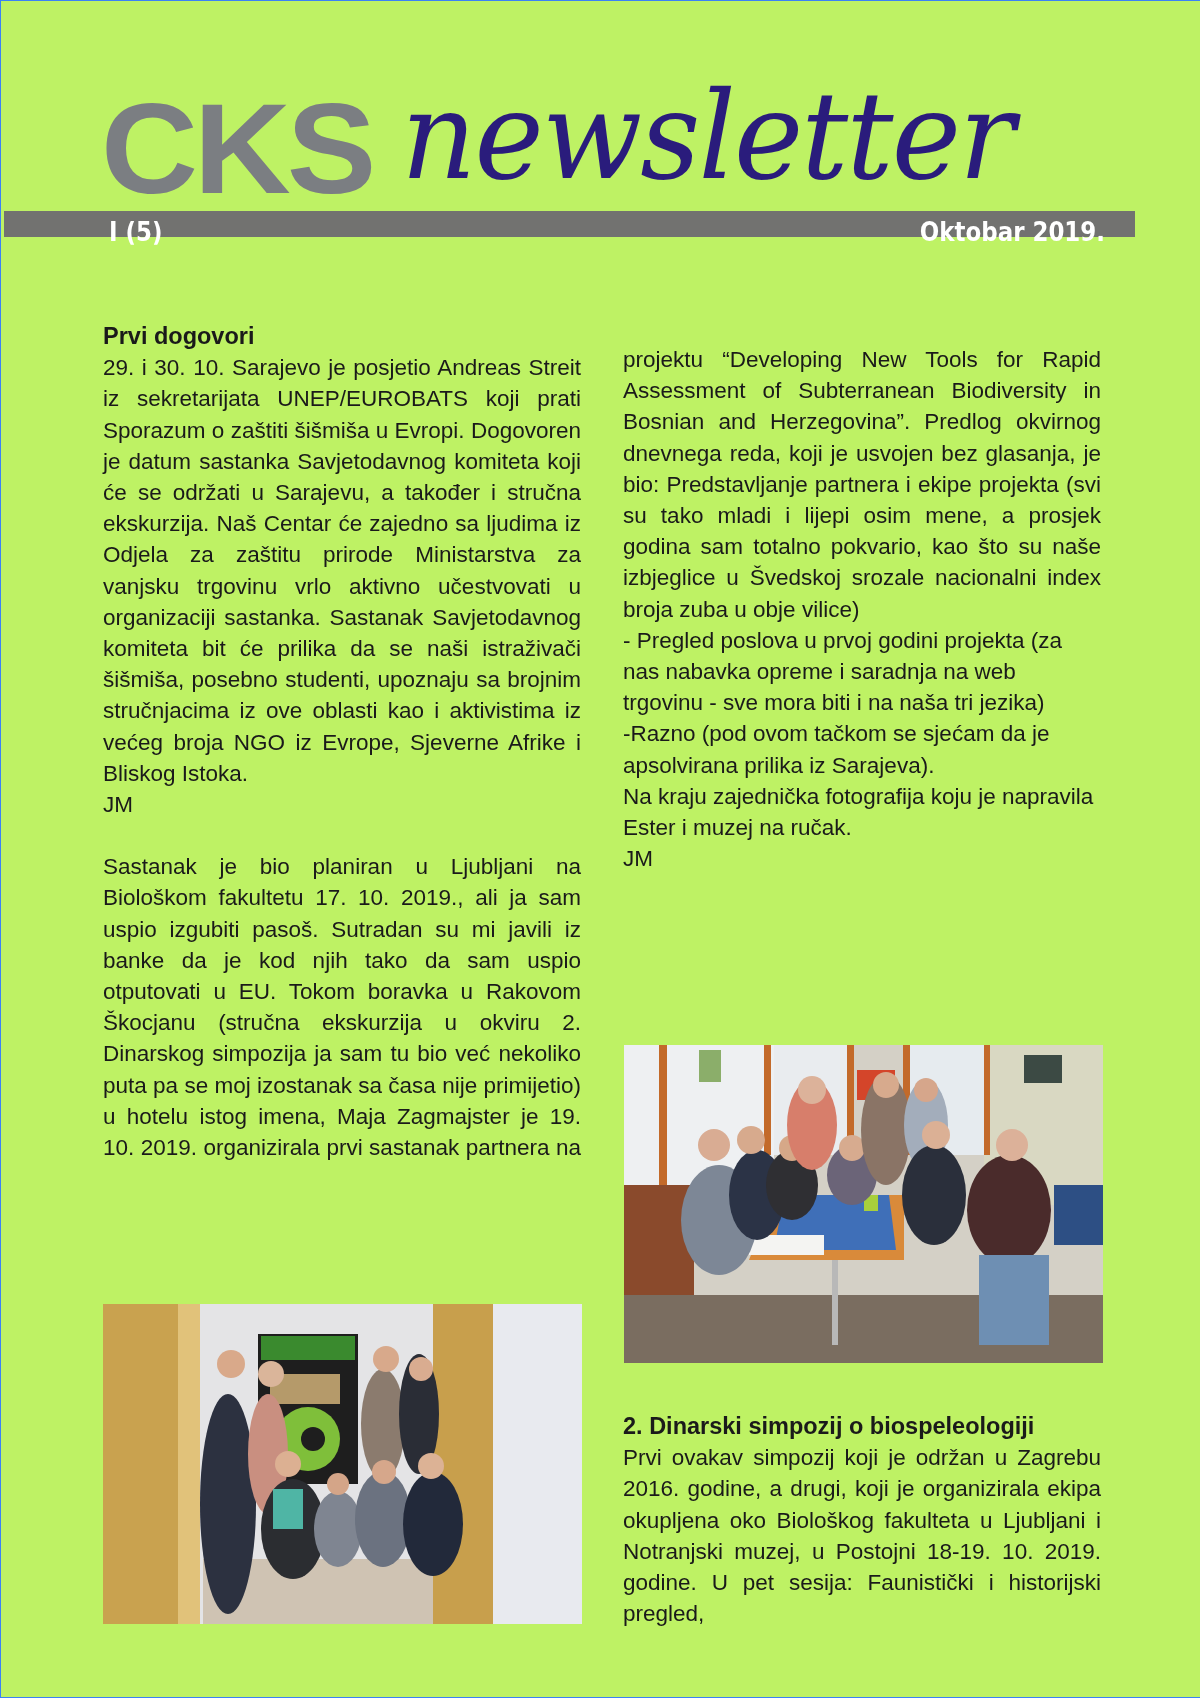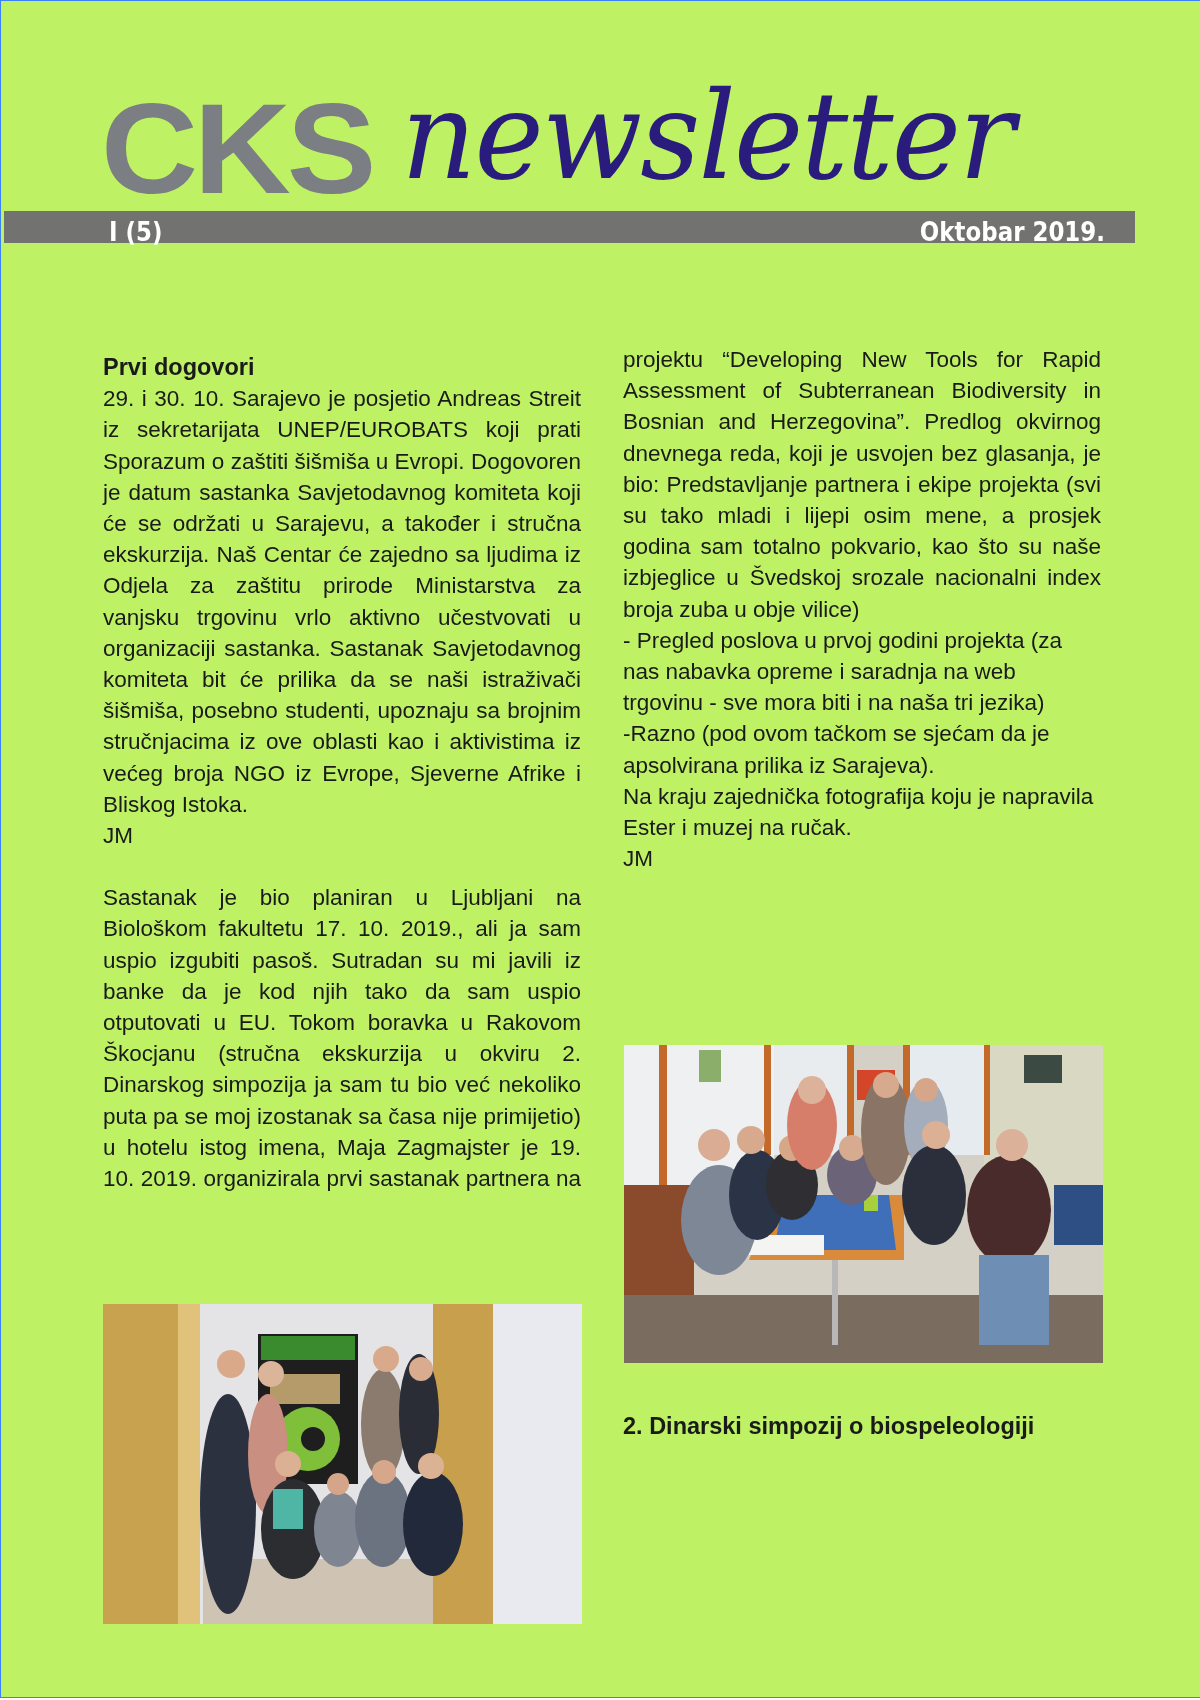--- a/index.html
+++ b/index.html
@@ -14,39 +14,39 @@
       font-size: 128px; letter-spacing: -4px; color: #7b7e82;
       line-height: 140px; transform: scaleX(1.05); transform-origin: left center;
     }
     .masthead-script {
       position: absolute; left: 400px; top: 60px;
       font-family: "DejaVu Serif", serif; font-style: italic;
       font-size: 122px; color: #2a1c7c; line-height: 150px;
       letter-spacing: -2px; transform: scaleX(0.96); transform-origin: left center;
     }
     .banner {
-      position: absolute; left: 3px; top: 210px; width: 1131px; height: 32px;
+      position: absolute; left: 3px; top: 210px; width: 1131px; height: 26px;
       background: #727270;
     }
     .banner-issue {
       position: absolute; left: 105px; top: 2px;
       font-family: "DejaVu Sans", sans-serif; font-weight: 700; font-size: 27px;
       color: #ffffff; line-height: 38px; transform: scaleX(0.85); transform-origin: left center;
     }
     .banner-date {
       position: absolute; right: 30px; top: 2px;
       font-family: "DejaVu Sans", sans-serif; font-weight: 700; font-size: 27px;
       color: #ffffff; line-height: 38px; transform: scaleX(0.85); transform-origin: right center;
     }
     .col {
       position: absolute; width: 478px;
       font-family: "Liberation Sans", sans-serif; font-size: 22.5px; line-height: 31.2px;
       color: #1a1a1a;
     }
-    .col-left { left: 102px; top: 320px; margin-top: 31px; }
+    .col-left { left: 102px; top: 320px; }
     .col-right { left: 622px; top: 343px; }
     .col p { margin: 0; }
     .just { text-align: justify; text-align-last: left; }
     .h { font-weight: 700; font-size: 23.5px; }
     .gap { height: 31px; }
     .photo {
       position: absolute; overflow: hidden;
     }
     .photo-1 { left: 102px; top: 1303px; width: 479px; height: 320px; background: #d7d6d3; }
     .photo-2 { left: 623px; top: 1044px; width: 479px; height: 318px; background: #cfcbc4; }
@@ -154,15 +154,16 @@
       <circle cx="312" cy="90" r="14" fill="#dbb095"></circle>
       <ellipse cx="385" cy="165" rx="42" ry="55" fill="#4a2b2b"></ellipse>
       <rect x="355" y="210" width="70" height="90" fill="#6e8fb3"></rect>
       <circle cx="388" cy="100" r="16" fill="#dcb199"></circle>
       <rect x="430" y="140" width="49" height="60" fill="#2d4f84"></rect>
     </svg>
   </div>
 
   <div class="col" style="left:622px; top:1410px;">
     <p class="h">2. Dinarski simpozij o biospeleologiji</p>
+    <p class="just" style="text-align-last: justify;">Prvi ovakav simpozij koji je održan u Zagrebu 2016. godine, a drugi, koji je organizirala ekipa okupljena oko Biološkog fakulteta u Ljubljani i Notranjski muzej, u Postojni 18-19. 10. 2019. godine. U pet sesija: Faunistički i historijski pregled,</p>
   </div>
 
 </div>
 
 </body></html>

